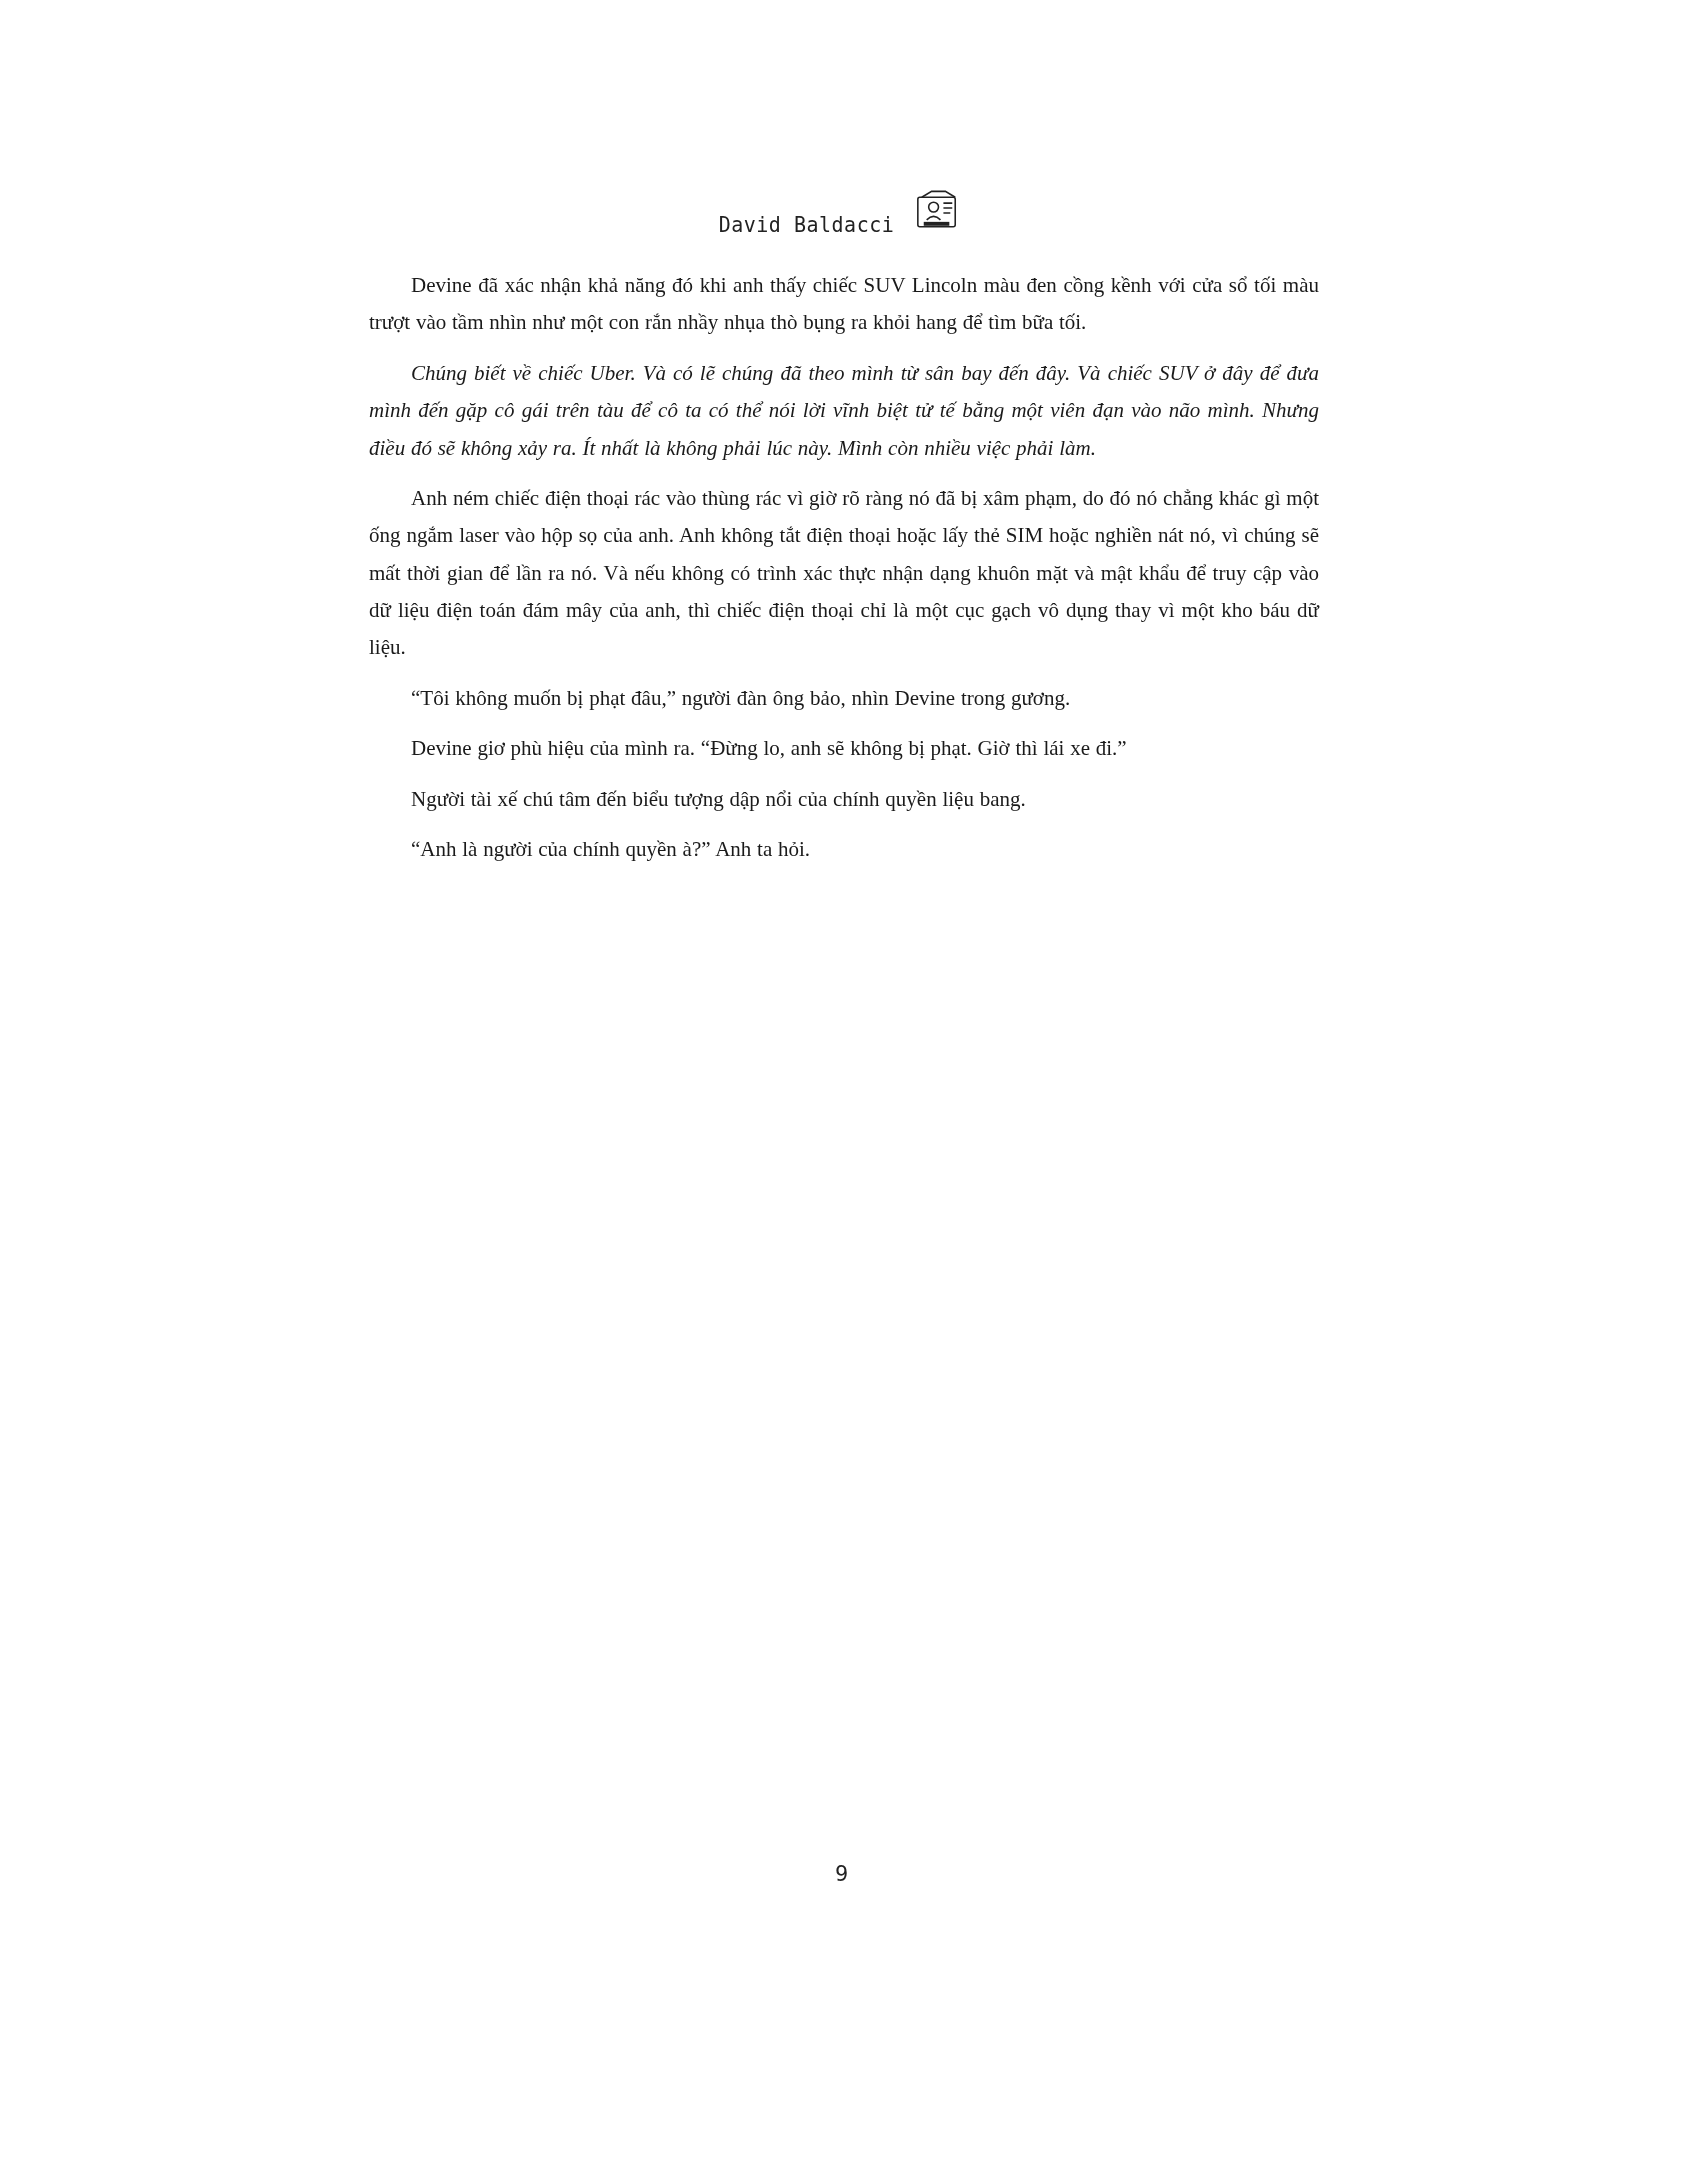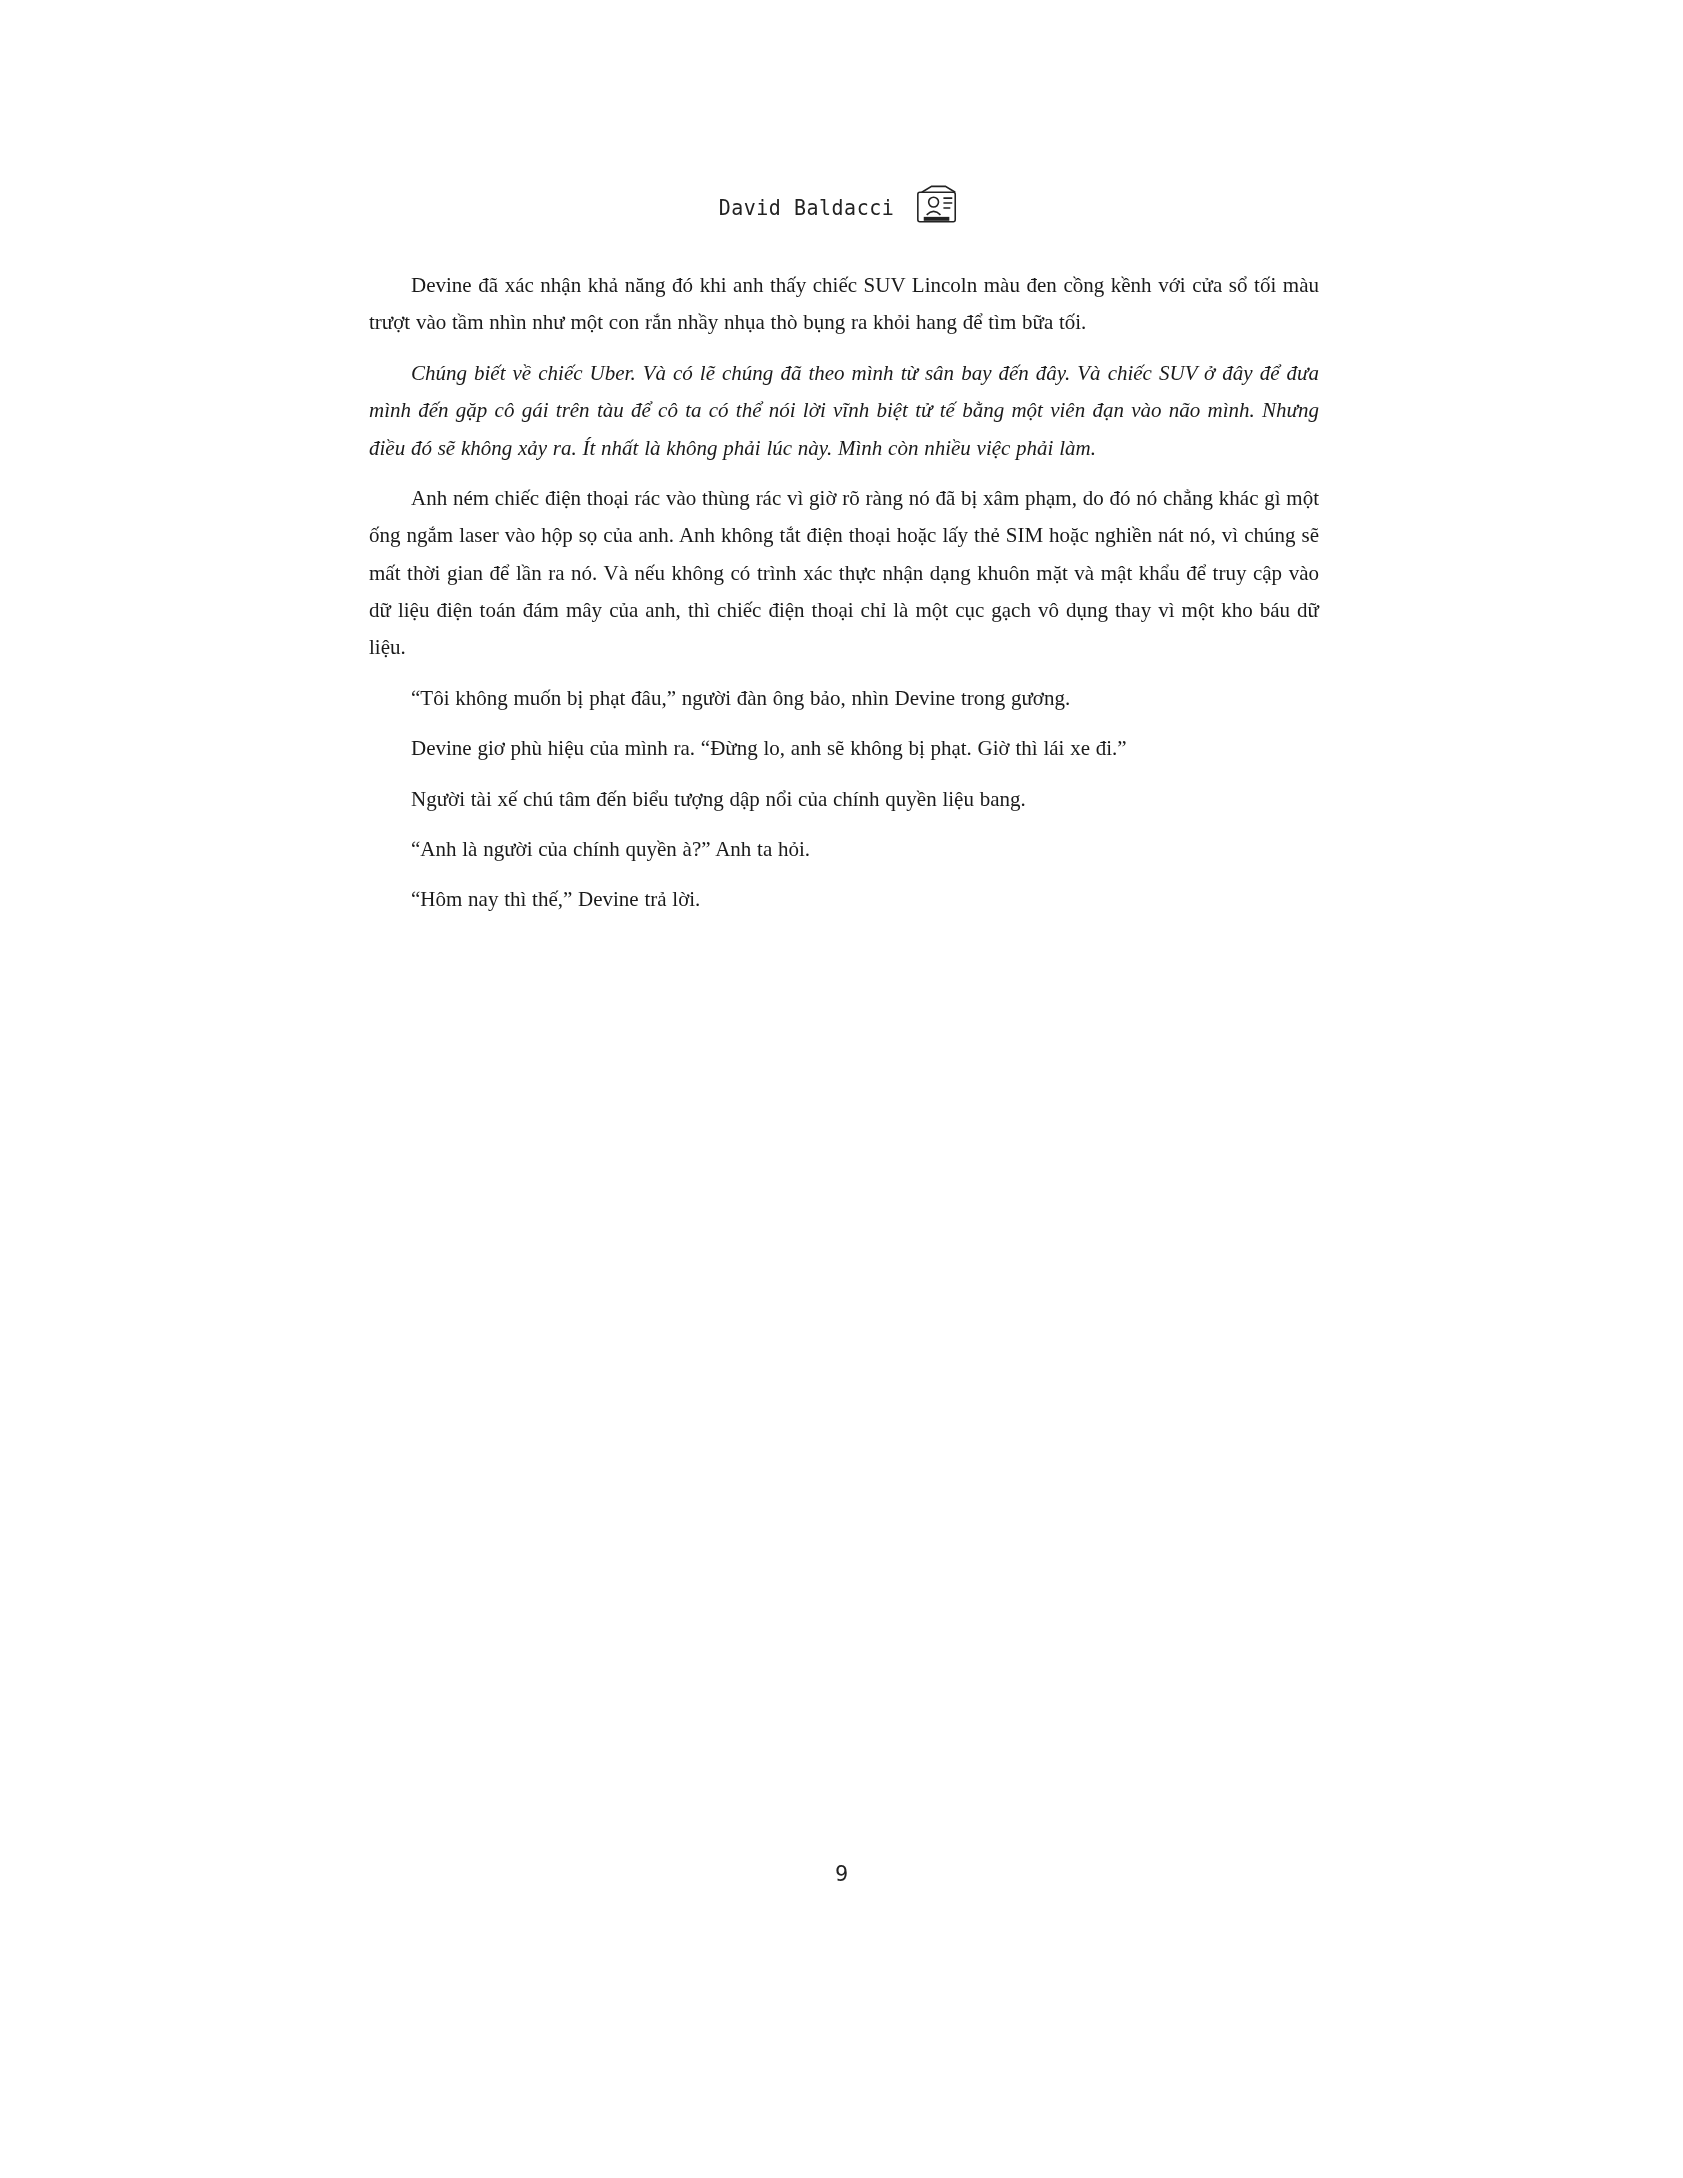--- a/index.html
+++ b/index.html
@@ -25,21 +25,21 @@
   }
   .content {
     position: absolute;
     left: 369px;
     top: 178px;
     width: 950px;
   }
   
   .running-head {
     display: flex;
-    align-items: center;
+    align-items: flex-end;
     justify-content: center;
     gap: 14px;
     height: 59px;
     margin-bottom: 30px;
   }
   .author-name {
     font-family: "DejaVu Sans Mono", monospace;
     font-size: 20px;
     letter-spacing: 0.5px;
     color: #222;
@@ -101,20 +101,19 @@
       </span>
     </div>
 
     <p>Devine đã xác nhận khả năng đó khi anh thấy chiếc SUV Lincoln màu đen cồng kềnh với cửa sổ tối màu trượt vào tầm nhìn như một con rắn nhầy nhụa thò bụng ra khỏi hang để tìm bữa tối.</p>
     <p class="italic">Chúng biết về chiếc Uber. Và có lẽ chúng đã theo mình từ sân bay đến đây. Và chiếc SUV ở đây để đưa mình đến gặp cô gái trên tàu để cô ta có thể nói lời vĩnh biệt tử tế bằng một viên đạn vào não mình. Nhưng điều đó sẽ không xảy ra. Ít nhất là không phải lúc này. Mình còn nhiều việc phải làm.</p>
     <p>Anh ném chiếc điện thoại rác vào thùng rác vì giờ rõ ràng nó đã bị xâm phạm, do đó nó chẳng khác gì một ống ngắm laser vào hộp sọ của anh. Anh không tắt điện thoại hoặc lấy thẻ SIM hoặc nghiền nát nó, vì chúng sẽ mất thời gian để lần ra nó. Và nếu không có trình xác thực nhận dạng khuôn mặt và mật khẩu để truy cập vào dữ liệu điện toán đám mây của anh, thì chiếc điện thoại chỉ là một cục gạch vô dụng thay vì một kho báu dữ liệu.</p>
     <p>“Tôi không muốn bị phạt đâu,” người đàn ông bảo, nhìn Devine trong gương.</p>
     <p>Devine giơ phù hiệu của mình ra. “Đừng lo, anh sẽ không bị phạt. Giờ thì lái xe đi.”</p>
     <p>Người tài xế chú tâm đến biểu tượng dập nổi của chính quyền liệu bang.</p>
     <p>“Anh là người của chính quyền à?” Anh ta hỏi.</p>
-    <p>“Hôm nay thì thế,” Devine trả lời.</p>
 
   </div>
 
   <div class="folio">9</div>
 
 </div>
 
 
 </body></html>

